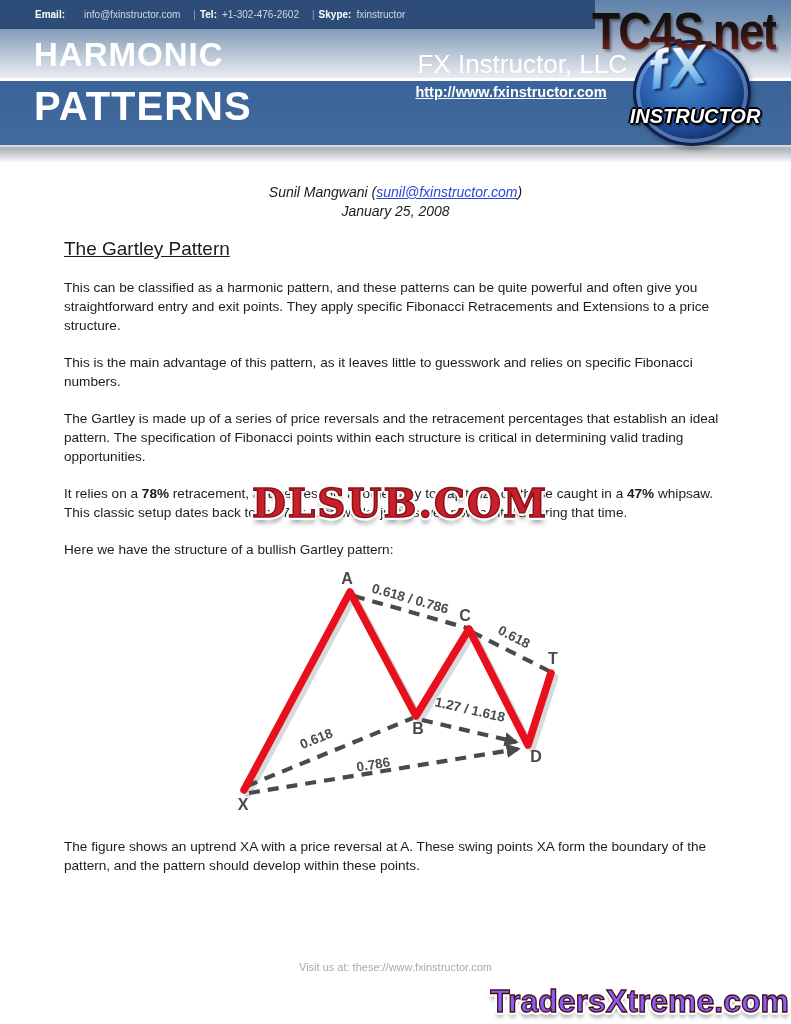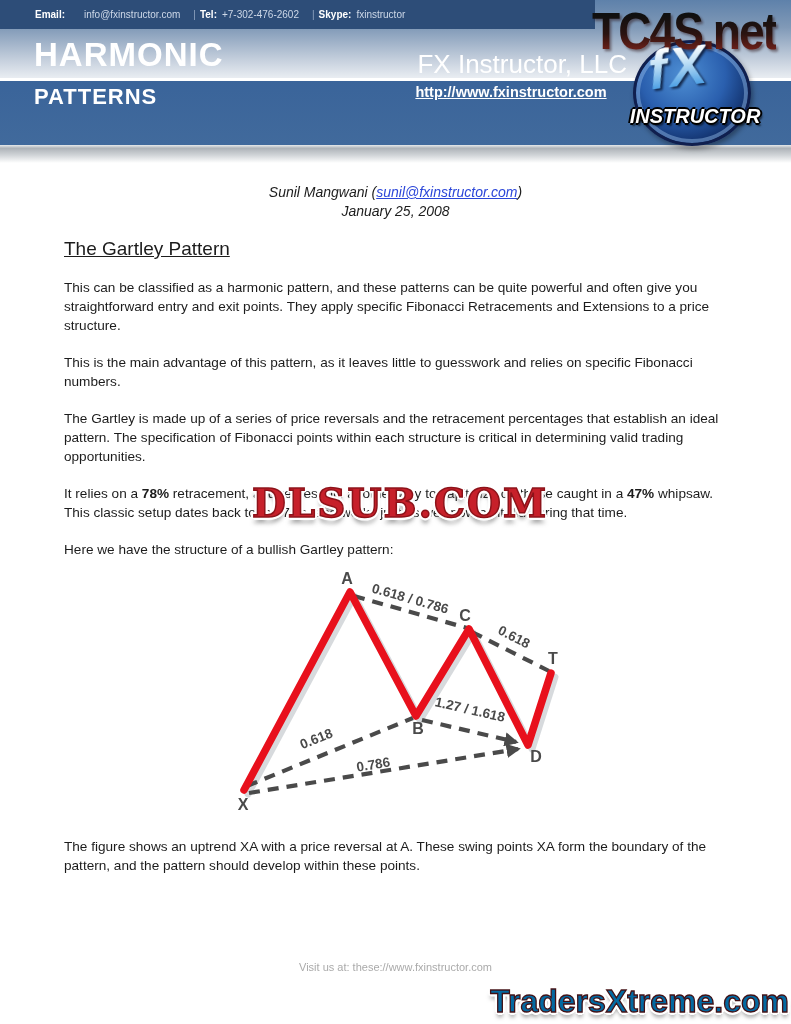--- a/index.html
+++ b/index.html
@@ -13,21 +13,21 @@
   .h-line{position:absolute;top:78px;left:0;width:791px;height:3px;background:#ffffff;}
   .h-bottom{position:absolute;top:81px;left:0;width:791px;height:64px;
          background:linear-gradient(180deg,#3a649a 0%,#416a9c 100%);}
   .contact-bar{position:absolute;top:0;left:0;width:595px;height:29px;background:#2d4d78;
          display:flex;align-items:center;padding-left:35px;box-sizing:border-box;
          font-size:10px;color:#cdd8e8;white-space:nowrap;}
   .contact-bar b{color:#ffffff;font-weight:bold;}
   .contact-sep{color:#8fa3c0;margin:0 9px;}
   .contact-bar span{margin-right:4px;}
   .title1{position:absolute;left:34px;top:36px;font-size:33px;font-weight:bold;color:#fff;letter-spacing:1px;}
-  .title2{position:absolute;left:34px;top:84px;font-size:22px;font-weight:bold;color:#fff;letter-spacing:1px;}
+  .title2{position:absolute;left:34px;top:84px;font-size:40px;font-weight:bold;color:#fff;letter-spacing:1px;}
   .company{position:absolute;left:395px;top:49px;width:232px;text-align:right;font-size:26px;color:#fff;white-space:nowrap;}
   .header-url{position:absolute;left:395px;top:83px;width:232px;text-align:center;}
   .header-url a{font-size:14.5px;font-weight:bold;color:#fff;text-decoration:underline;}
 
   
   .tc4s{position:absolute;left:592px;top:0px;z-index:3;font-size:47px;font-weight:bold;letter-spacing:-2px;
         transform:scale(.98,1.12);transform-origin:left top;
         background:linear-gradient(180deg,#101010 25%,#2a1310 55%,#7e241c 88%,#93352a 100%);
         -webkit-background-clip:text;background-clip:text;color:transparent;
         filter:drop-shadow(2px 2px 1px rgba(40,10,10,.45));white-space:nowrap;}
@@ -69,42 +69,42 @@
   .diagram{position:relative;margin-top:8px;height:252px;}
   .diagram svg{position:absolute;left:202px;top:0;}
   .diagram text{font-family:"Liberation Sans",sans-serif;fill:#4a4a4a;}
   .pt-label{font-size:16px;font-weight:bold;fill:#3d3d3d;}
   .ratio-label{font-size:13.5px;font-weight:bold;}
 
   
   .footer-note{position:absolute;top:961px;left:0;width:791px;text-align:center;
         font-size:11px;color:#aaaaaa;}
   .wm-traders{position:absolute;top:983px;right:2px;z-index:5;
-        font-size:32px;font-weight:bold;letter-spacing:0px;color:#0369a1;
+        font-size:32px;font-weight:bold;letter-spacing:0px;color:#8b5cf6;
         -webkit-text-stroke:1.3px #421014;white-space:nowrap;
         text-shadow:-3px 0 0 #fff,3px 0 0 #fff,0 -3px 0 #fff,0 3px 0 #fff,
                     -2px -2px 0 #fff,2px -2px 0 #fff,-2px 2px 0 #fff,2px 2px 0 #fff,
                     0 5px 4px rgba(70,70,70,.6);}
 </style>
 </head>
 <body>
 
 <div class="page">
 
   <div class="header">
     <div class="h-top"></div>
     <div class="h-line"></div>
     <div class="h-bottom"></div>
 
     <div class="contact-bar">
       <b>Email:</b>
       <span style="margin-left:19px;">info@fxinstructor.com</span>
       <span class="contact-sep">|</span>
       <b>Tel:</b>
-      <span style="margin-left:5px;">+7-302-476-2602</span>
+      <span style="margin-left:5px;">+1-302-476-2602</span>
       <span class="contact-sep">|</span>
       <b>Skype:</b>
       <span style="margin-left:5px;">fxinstructor</span>
     </div>
 
     <div class="title1">HARMONIC</div>
     <div class="title2">PATTERNS</div>
 
     <div class="company">FX Instructor, LLC</div>
     <div class="header-url">

